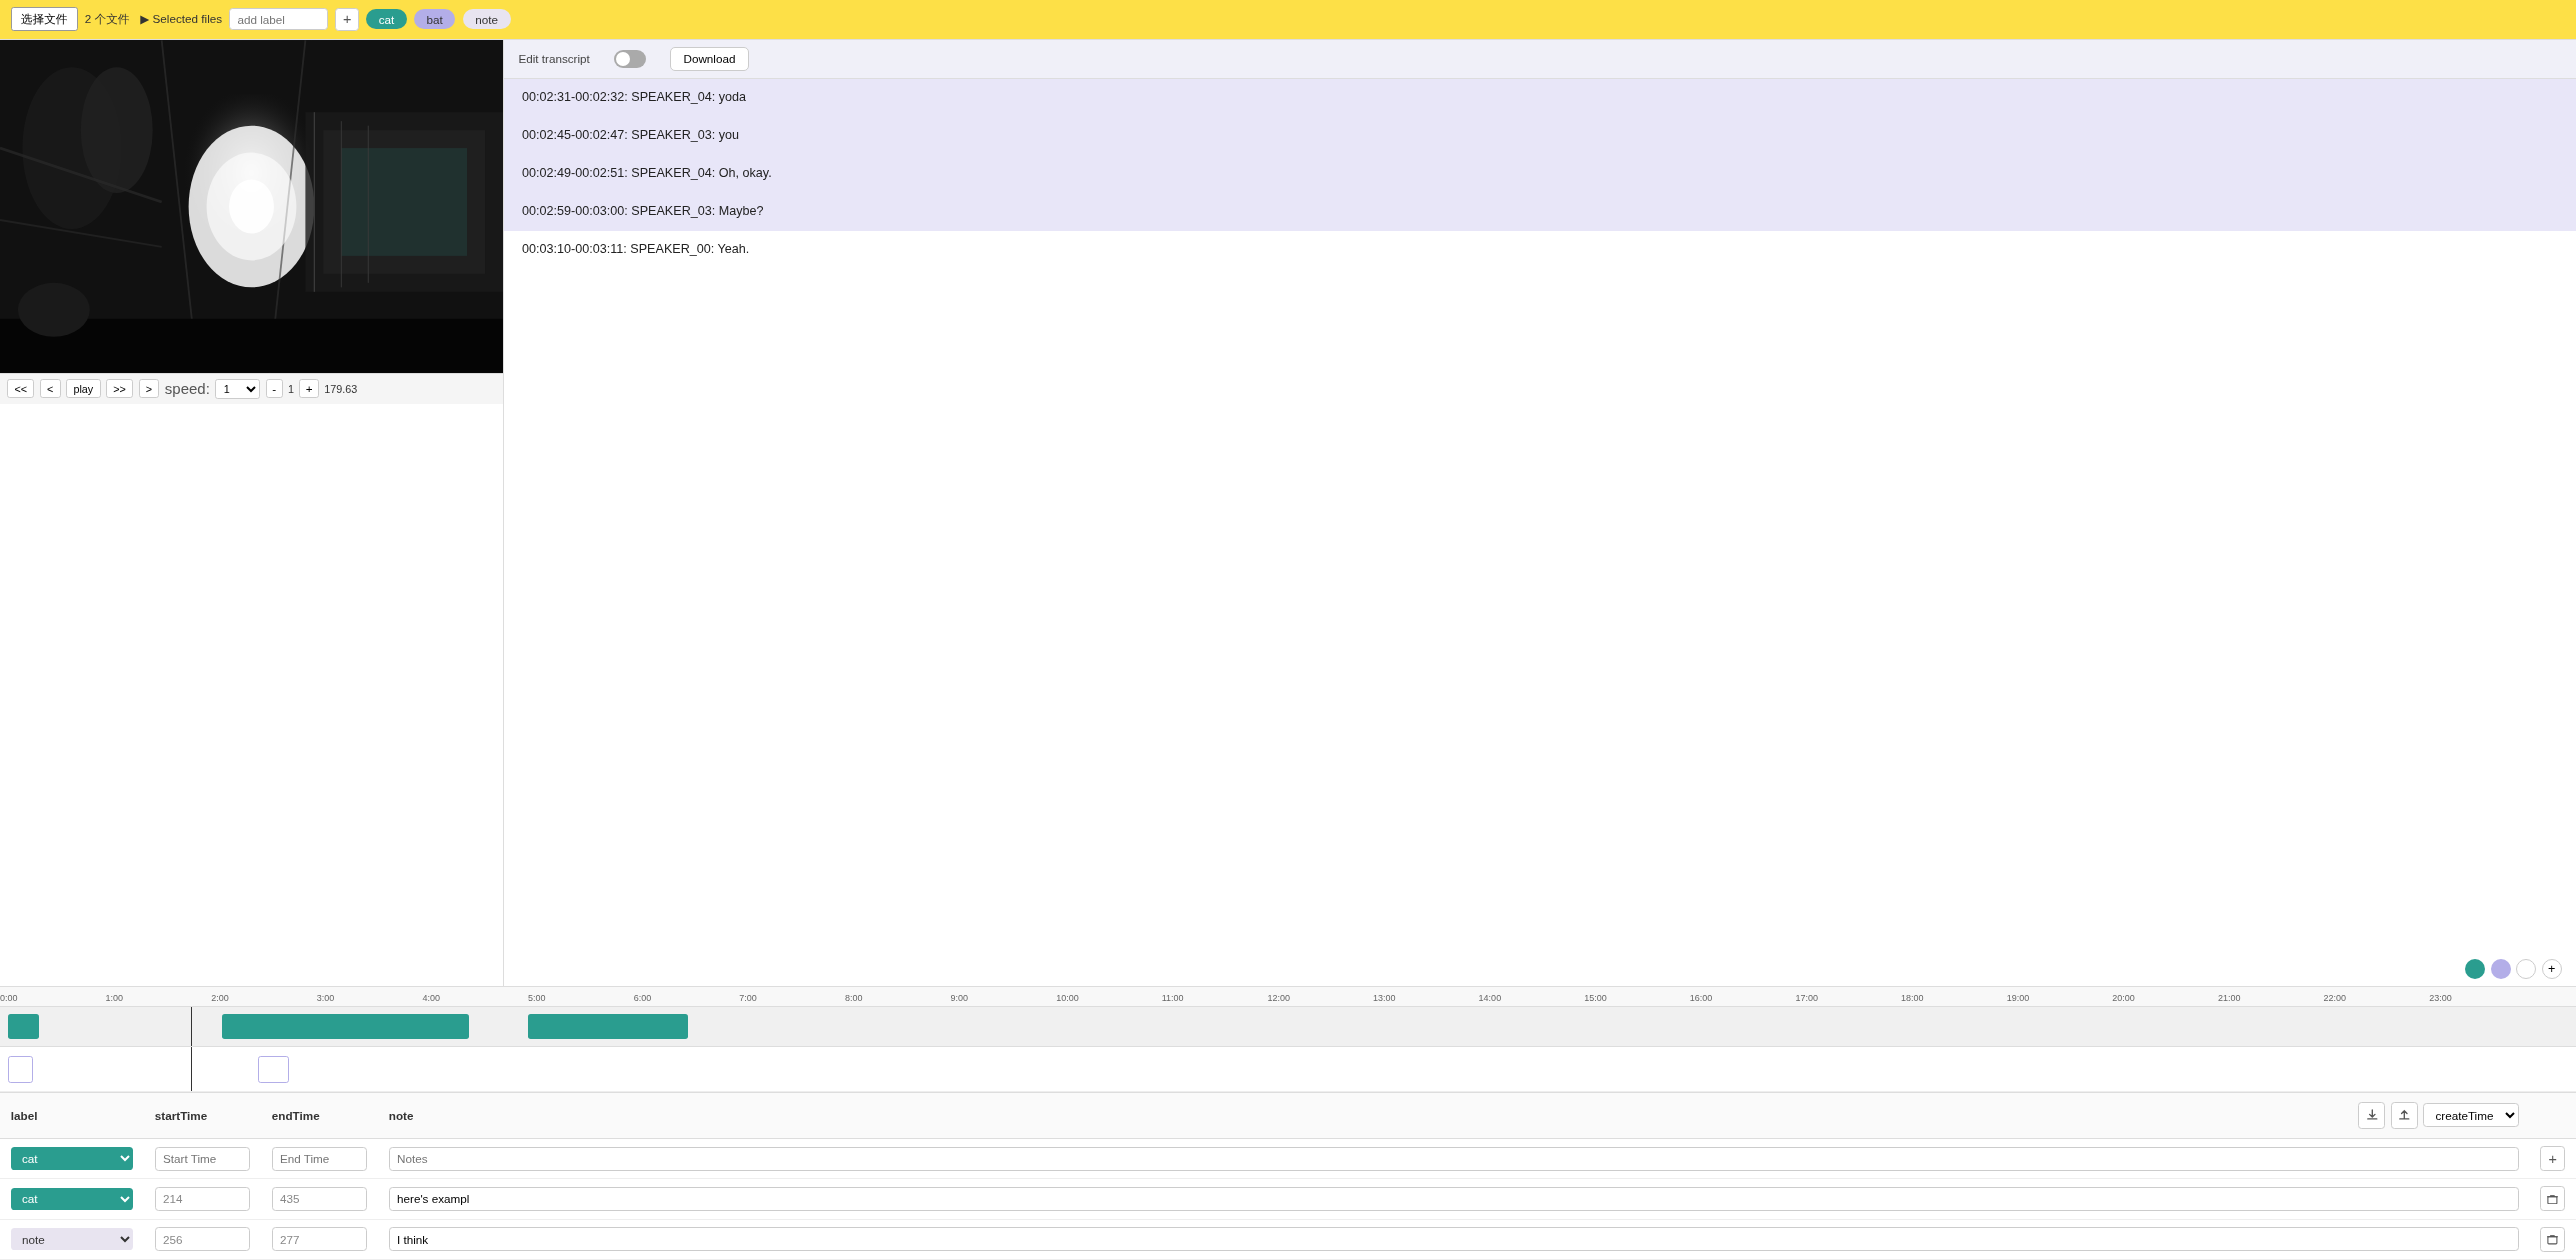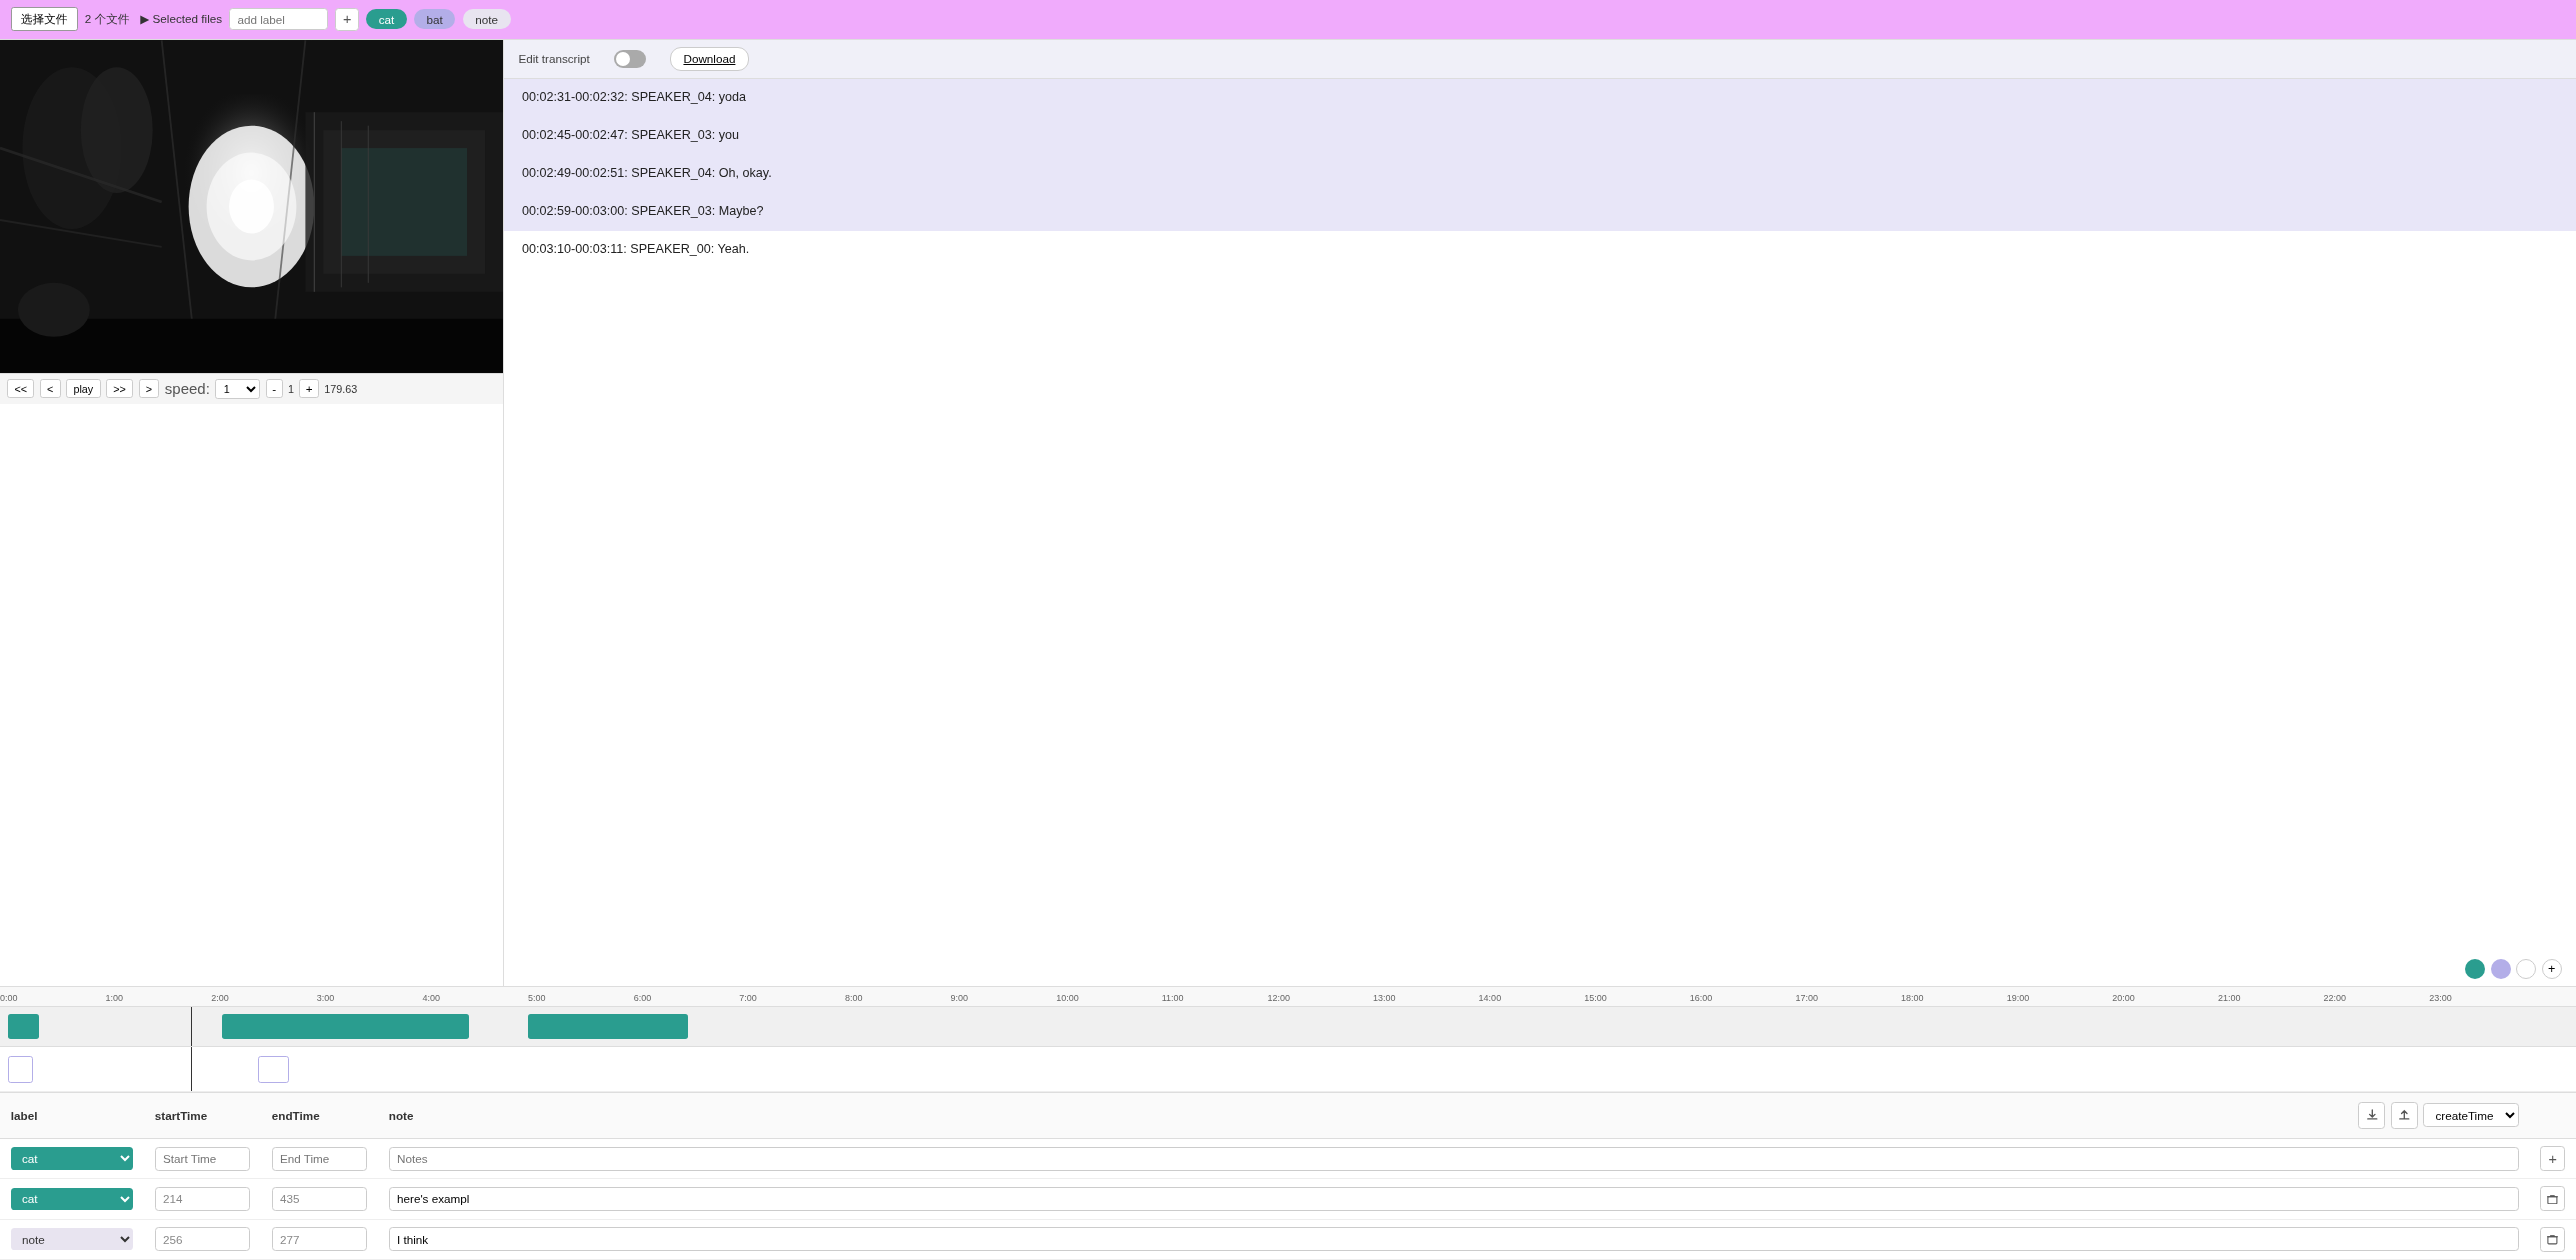--- a/index.html
+++ b/index.html
@@ -2,21 +2,21 @@
 <html style="font-size:14.4px"><head>
   <meta charset="utf-8">
   <style>
     * { box-sizing: border-box; margin: 0; padding: 0; }
     body { font-family: -apple-system, BlinkMacSystemFont, 'Segoe UI', sans-serif; font-size: 12.6px; background: #fff; overflow-x: hidden; }
 
     
     .top-bar {
       display: flex; align-items: center; gap: 7.2px;
       padding: 7.2px 10.8px; border-bottom: 0.9px solid #ddd;
-      background: #f0abfc; flex-wrap: wrap;
+      background: #fde047; flex-wrap: wrap;
     }
     .choose-file-btn {
       border: 0.9px solid #999; background: #fff;
       padding: 3.6px 9px; cursor: pointer; font-size: 11.7px; border-radius: 2.7px;
     }
     .file-count { font-size: 11.7px; color: #333; }
     .selected-files-label { font-size: 11.7px; color: #333; margin-left: 3.6px; }
     .add-label-input {
       border: 0.9px solid #ccc; padding: 3.6px 7.2px; font-size: 11.7px;
       border-radius: 3.6px; outline: none; width: 99px;
@@ -78,21 +78,21 @@
     .toggle-switch {
       width: 32px; height: 18px; background: #aaa; border-radius: 9px;
       position: relative; cursor: pointer;
     }
     .toggle-knob {
       width: 14.4px; height: 14.4px; background: #fff; border-radius: 50%;
       position: absolute; top: 1.8px; left: 1.8px; transition: left 0.2s;
     }
     .download-btn {
       border: 0.9px solid #ccc; background: #fff; padding: 4.5px 12.6px;
-      cursor: pointer; font-size: 11.7px; border-radius: 11px; text-decoration: underline;
+      cursor: pointer; font-size: 11.7px; border-radius: 5px;
     }
     .transcript-list {
       flex: 1; overflow-y: auto; padding: 0;
     }
     .transcript-item {
       padding: 9px 18px; font-size: 12.6px; color: #222; line-height: 1.5;
       border-bottom: 0.9px solid transparent;
     }
     .transcript-item.highlighted { background: #e8e6f8; }
     .color-dots {

